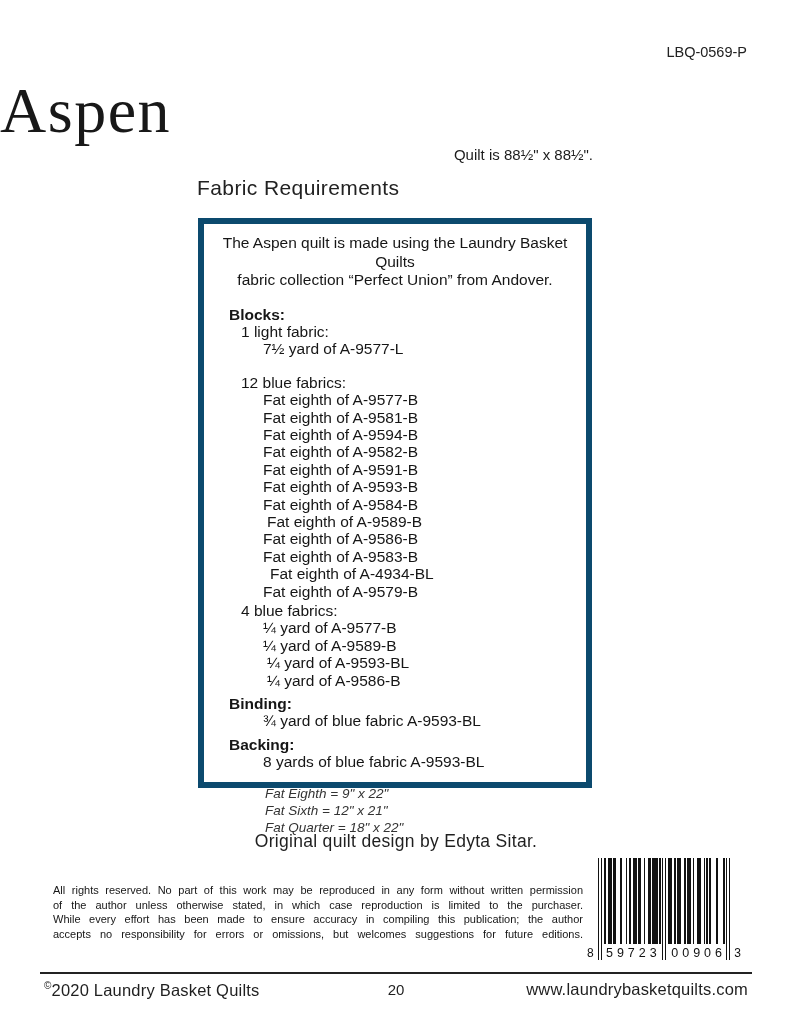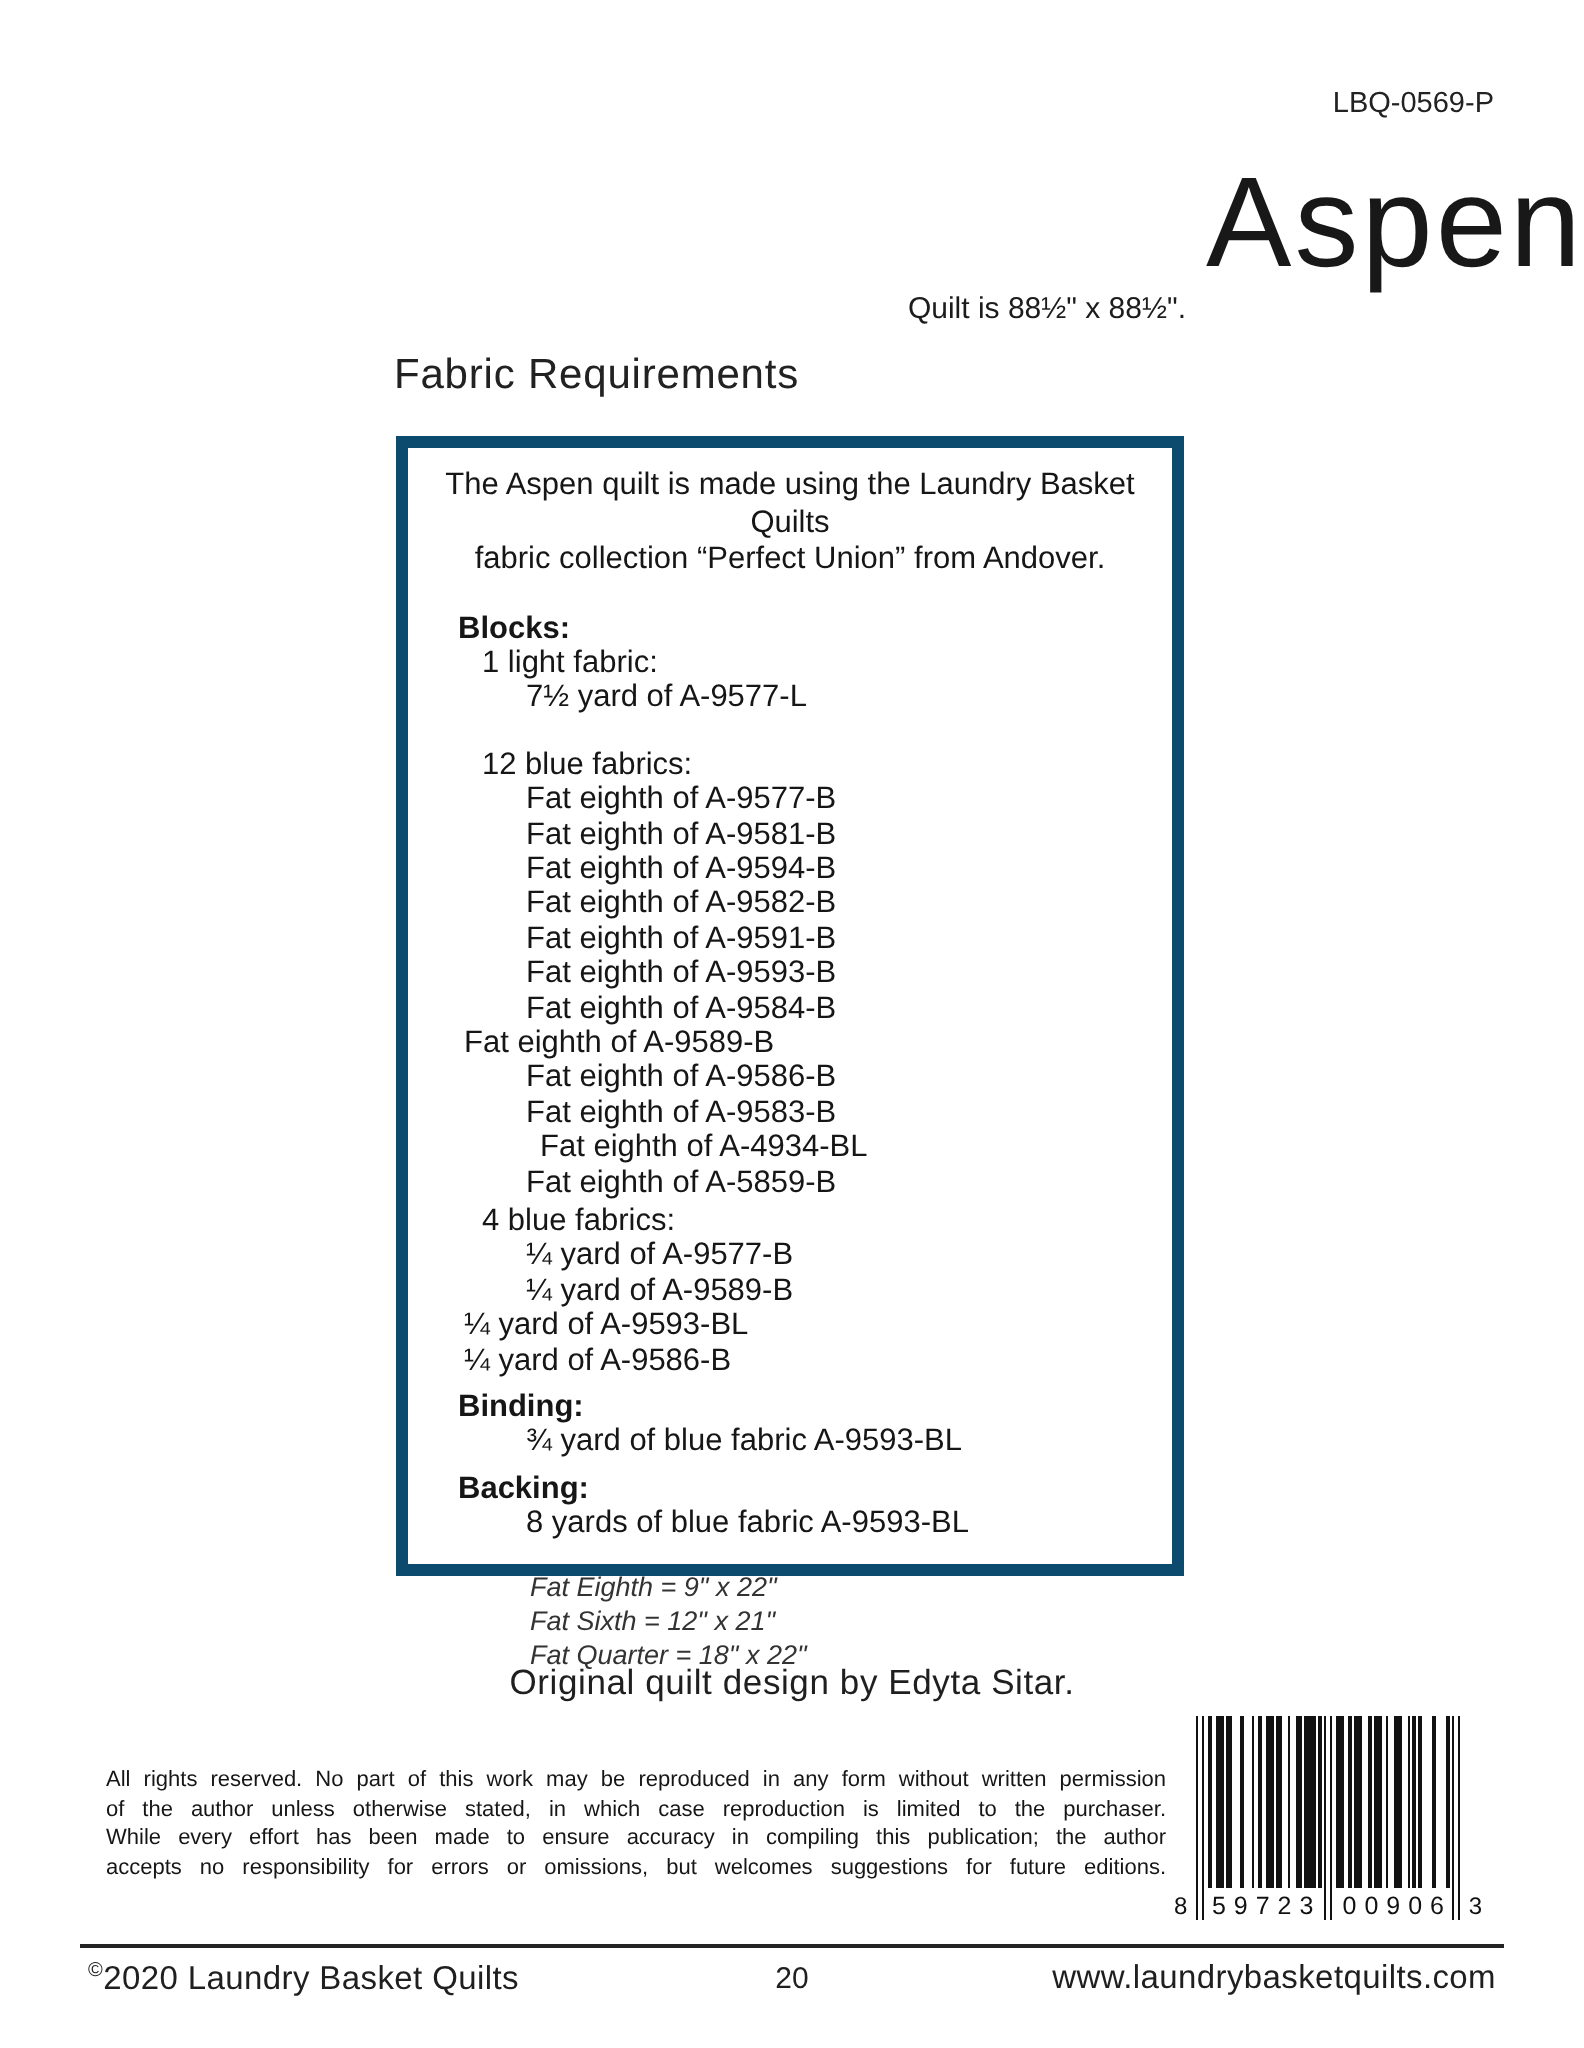--- a/index.html
+++ b/index.html
@@ -10,23 +10,24 @@
     font-family:"Liberation Sans", sans-serif;
     color:#1c1c1c;
     overflow:hidden;
   }
   .product-code{
     position:absolute;top:44px;right:45px;
     font-size:14.5px;color:#222;
   }
   .title{
     position:absolute;top:74px;left:0;width:100%;
-    margin:0;text-align:right;
+    margin:0;text-align:left;
     font-size:64px;font-weight:400;letter-spacing:1.5px;
     color:#181818;
+    font-family:Liberation Serif, serif;
   }
   .subtitle{
     position:absolute;top:146px;right:199px;
     font-size:15px;color:#1c1c1c;
   }
   .section-heading{
     position:absolute;top:176px;left:197px;margin:0;
     font-size:21px;font-weight:400;letter-spacing:0.4px;color:#222;
   }
   .req-box{
@@ -42,21 +43,21 @@
     font-size:15.5px;line-height:18.5px;color:#161616;
   }
   .rows{display:block;margin-top:5px;}
   .req-row{
     font-size:15.5px;line-height:17.4px;
     margin-left:59px;color:#161616;white-space:nowrap;
   }
   .bold{font-weight:700;margin-left:25px;}
   .indent1{margin-left:37px;}
   .indent2{margin-left:59px;}
-  .indent2a{margin-left:28px;}
+  .indent2a{margin-left:63px;}
   .indent2b{margin-left:66px;}
   .note{
     margin-left:61px;font-style:italic;
     font-size:13.5px;line-height:17px;color:#333;
   }
   .gap2{margin-top:2px;}
   .gap4{margin-top:16px;}
   .gap6{margin-top:6px;}
   .gap14{margin-top:14px;}
   .credit{
@@ -146,21 +147,21 @@
         <div class="req-row indent2">Fat eighth of A-9581-B</div>
         <div class="req-row indent2">Fat eighth of A-9594-B</div>
         <div class="req-row indent2">Fat eighth of A-9582-B</div>
         <div class="req-row indent2">Fat eighth of A-9591-B</div>
         <div class="req-row indent2">Fat eighth of A-9593-B</div>
         <div class="req-row indent2">Fat eighth of A-9584-B</div>
         <div class="req-row indent2a">Fat eighth of A-9589-B</div>
         <div class="req-row indent2">Fat eighth of A-9586-B</div>
         <div class="req-row indent2">Fat eighth of A-9583-B</div>
         <div class="req-row indent2b">Fat eighth of A-4934-BL</div>
-        <div class="req-row indent2">Fat eighth of A-5859-B</div>
+        <div class="req-row indent2">Fat eighth of A-9579-B</div>
         <div class="req-row indent1 gap2">4 blue fabrics:</div>
         <div class="req-row indent2">¼ yard of A-9577-B</div>
         <div class="req-row indent2">¼ yard of A-9589-B</div>
         <div class="req-row indent2a">¼ yard of A-9593-BL</div>
         <div class="req-row indent2a">¼ yard of A-9586-B</div>
         <div class="req-row bold gap6">Binding:</div>
         <div class="req-row indent2">¾ yard of blue fabric A-9593-BL</div>
         <div class="req-row bold gap6">Backing:</div>
         <div class="req-row indent2">8 yards of blue fabric A-9593-BL</div>
         <div class="req-row note gap14">Fat Eighth = 9" x 22"</div>

